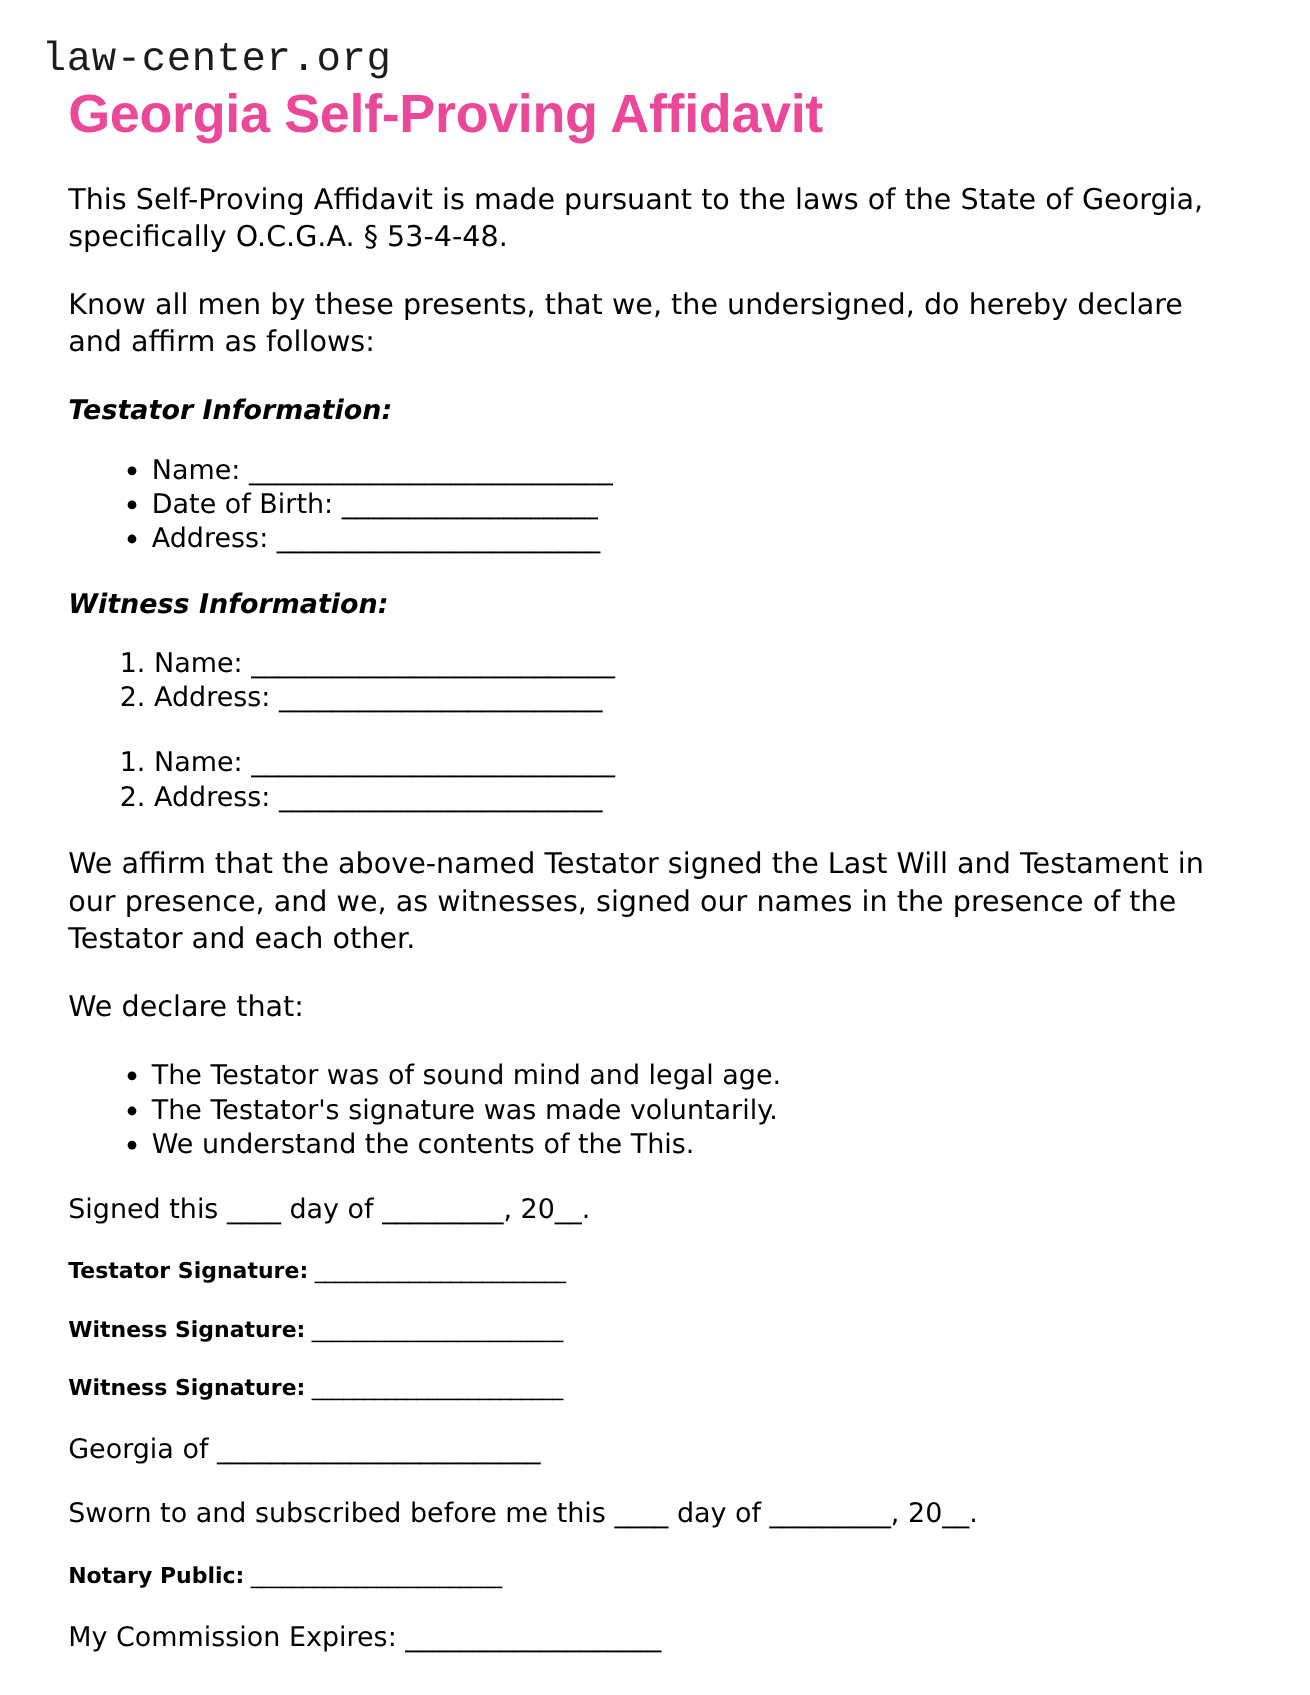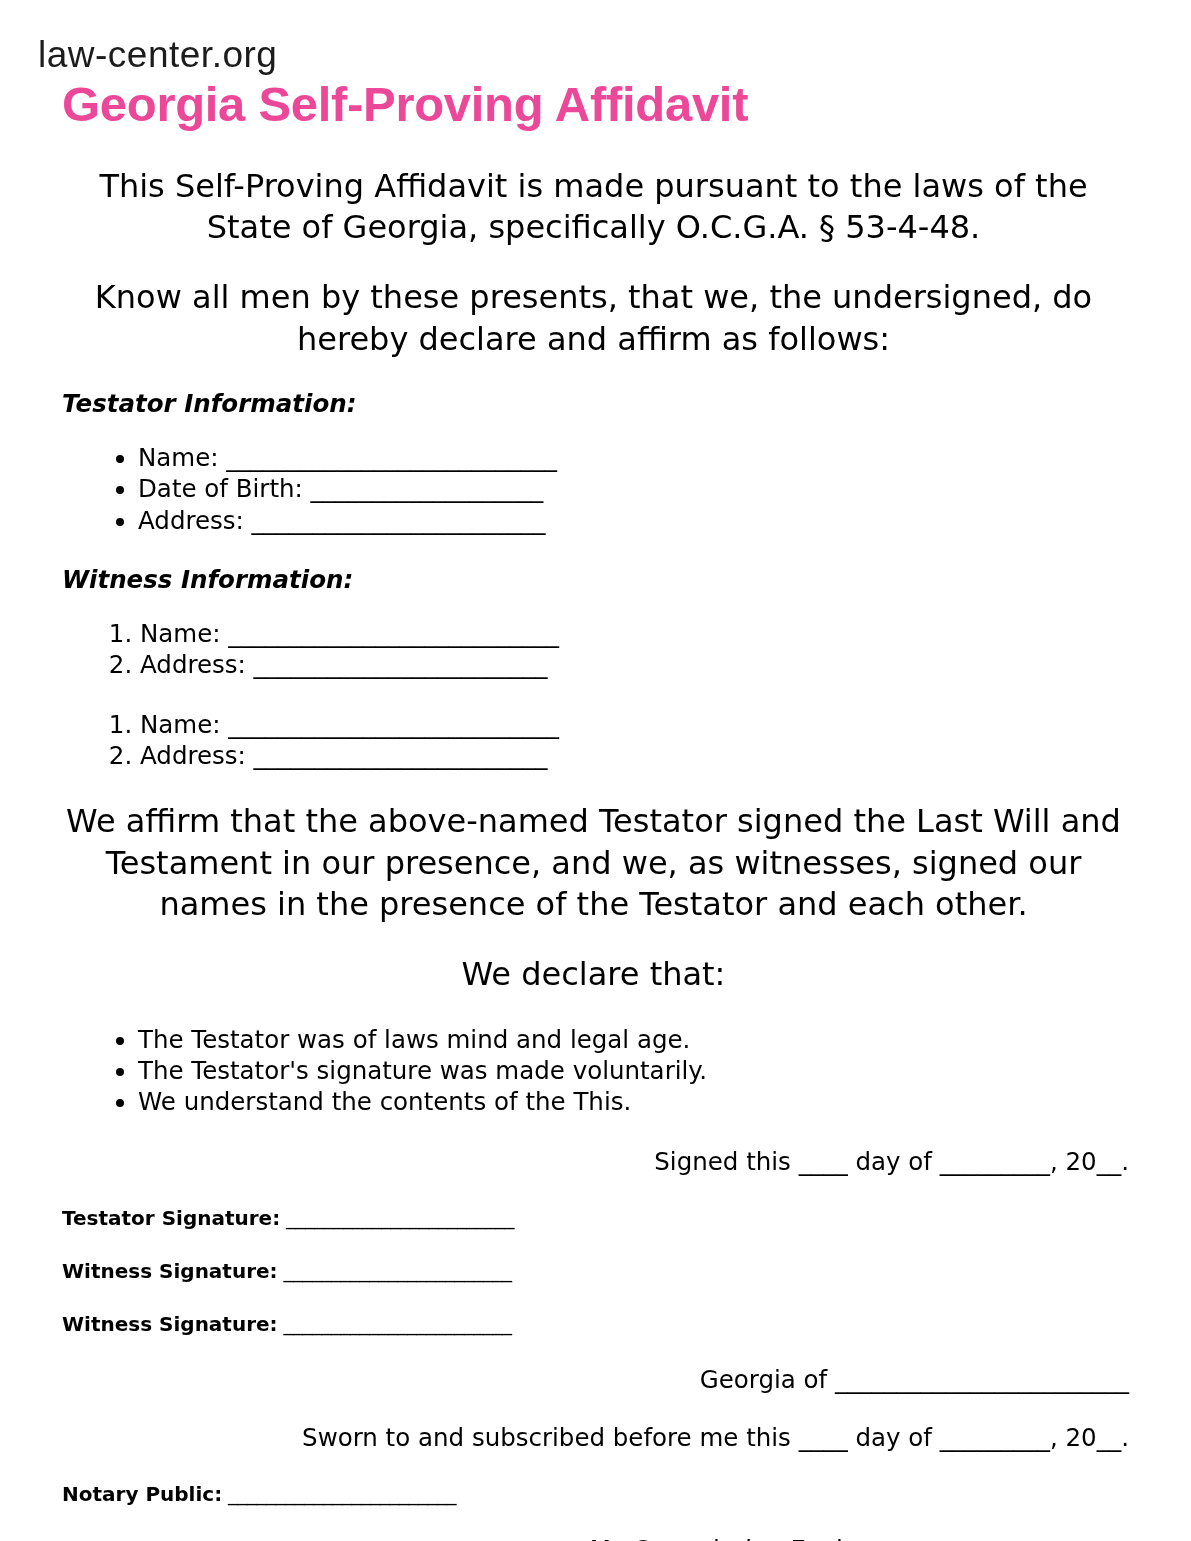--- a/index.html
+++ b/index.html
@@ -19,46 +19,45 @@
   .page {
     box-sizing: border-box;
     width: 1191px;
     min-height: 1541px;
     padding: 36px 62px 40px 62px;
     background: #ffffff;
   }
 
   
   .site-name {
-    font-family: Liberation Sans, sans-serif;
+    font-family: Liberation Mono, monospace;
     font-size: 37px;
     line-height: 1.05;
     letter-spacing: 0.5px;
     color: #1c1c1c;
     margin: 0 0 2px -24px;
     white-space: nowrap;
   }
   .doc-title {
     font-family: "Liberation Sans Narrow", "Liberation Sans", sans-serif;
     font-stretch: condensed;
     font-weight: bold;
     font-size: 49px;
     line-height: 1.12;
     letter-spacing: -0.3px;
     margin: 0 0 34px 0;
     color: #ec4899;
   }
 
   
   .para {
-    font-size: 32px;
+    font-size: 26px;
     line-height: 1.30;
     margin: 0 0 28px 0;
     max-width: 1063px;
-    text-align: center;
   }
   .para:last-child { margin-bottom: 0; }
 
   h2.section-heading {
     font-size: 24.5px;
     font-weight: bold;
     line-height: 1.3;
     margin: 0 0 22px 0;
     font-style: italic;
   }
@@ -99,21 +98,20 @@
     font-size: 20px;
     line-height: 1.3;
     margin: 0 0 27px 0;
   }
   .sig-line .label { font-weight: bold; }
 
   .plain-line {
     font-size: 24.5px;
     line-height: 1.3;
     margin: 0 0 27px 0;
-    text-align: right;
   }
 
   .notary-block .plain-line:last-child { margin-bottom: 0; }
 </style>
 </head>
 <body>
 
 <div class="page">
 
   <div class="site-name">law-center.org</div>
@@ -142,21 +140,21 @@
   <ol class="num-list second">
     <li>Name: ___________________________</li>
     <li>Address: ________________________</li>
   </ol>
 
   <p class="para">We affirm that the above-named Testator signed the Last Will and Testament in our presence, and we, as witnesses, signed our names in the presence of the Testator and each other.</p>
 
   <p class="para">We declare that:</p>
 
   <ul class="bullet-list">
-    <li>The Testator was of laws mind and legal age.</li>
+    <li>The Testator was of sound mind and legal age.</li>
     <li>The Testator's signature was made voluntarily.</li>
     <li>We understand the contents of the This.</li>
   </ul>
 
   <p class="plain-line">Signed this ____ day of _________, 20__.</p>
 
   <p class="sig-line">
     <span class="label">Testator Signature:</span><span class="blank"> ________________________</span>
   </p>
 

